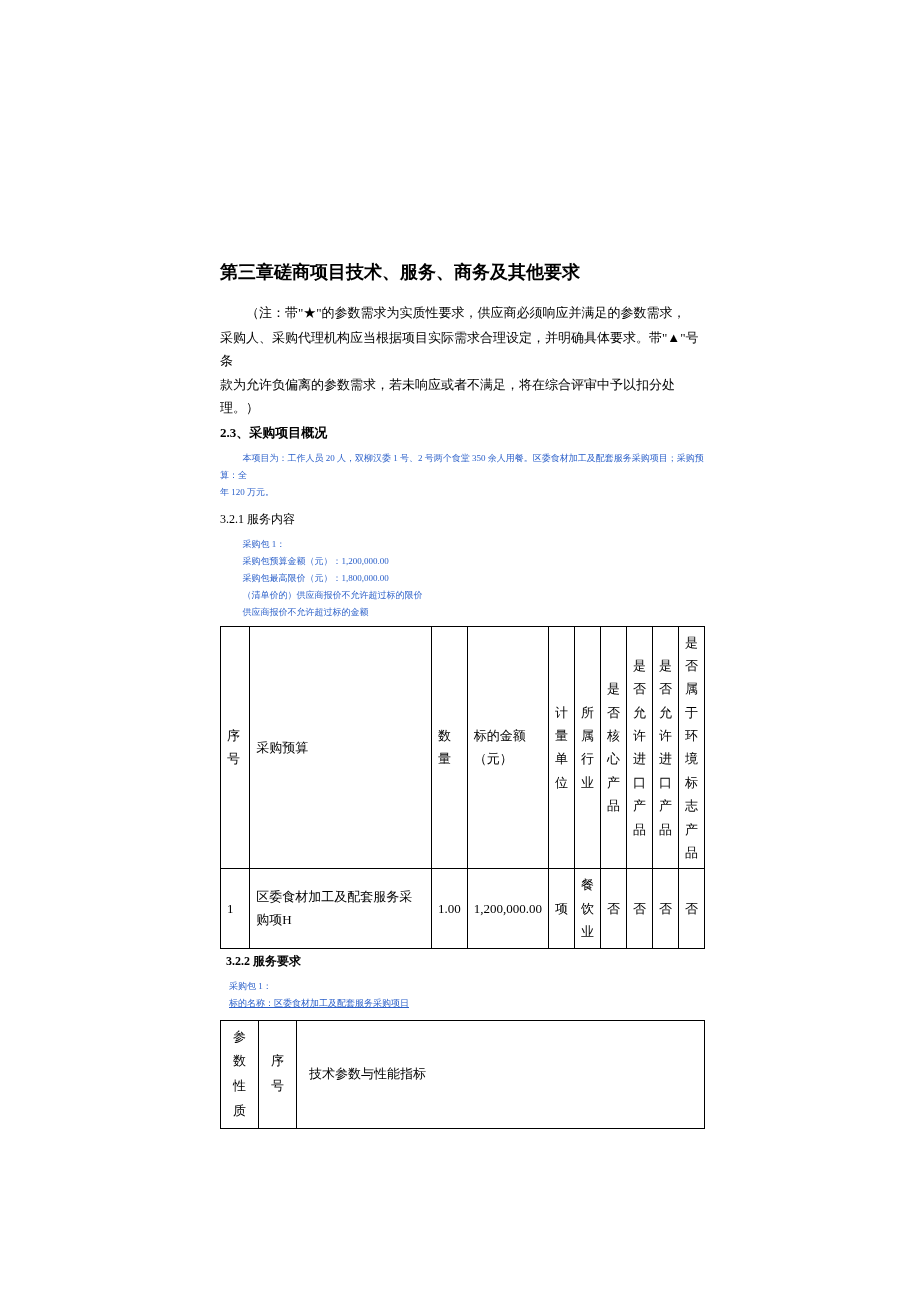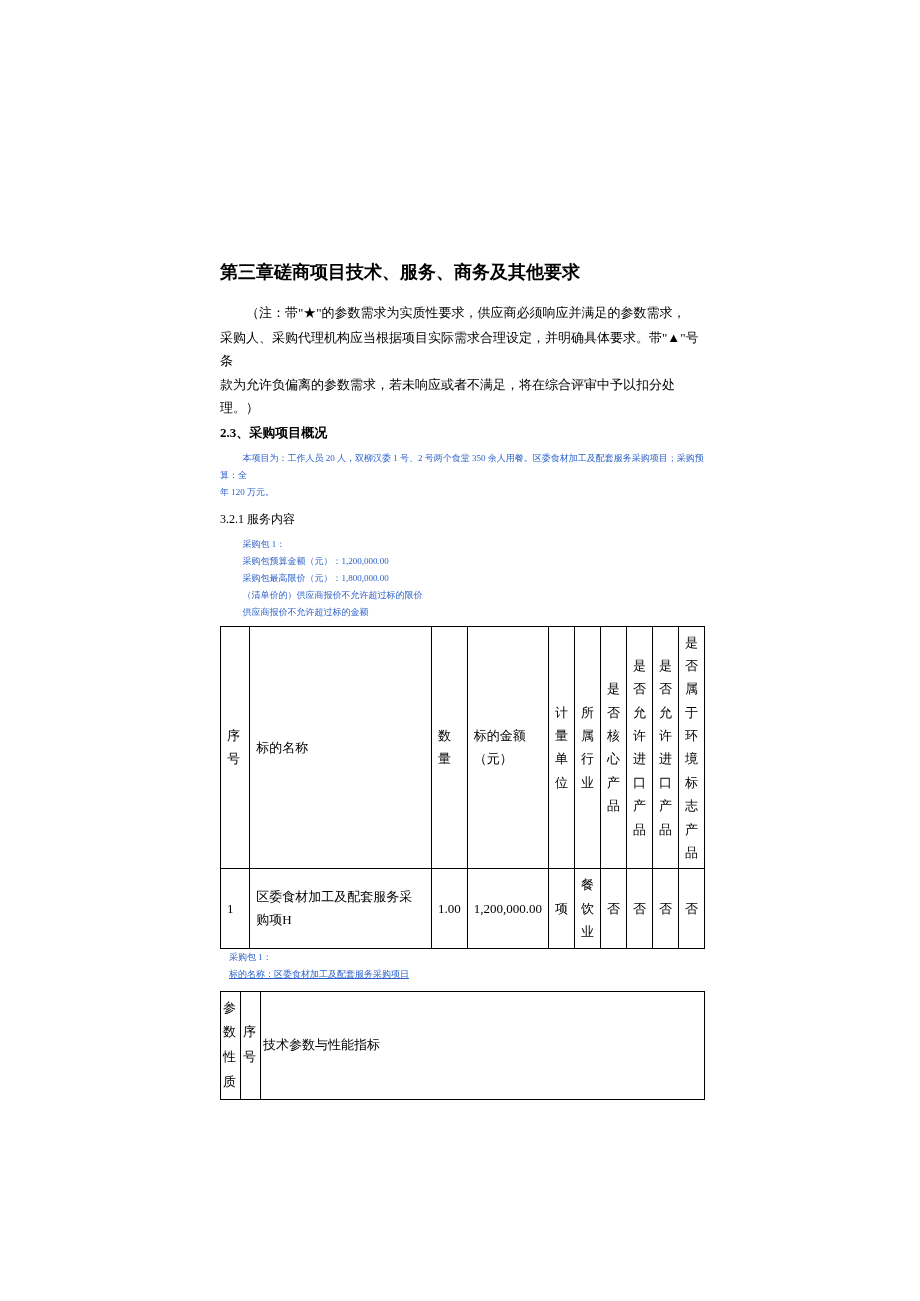--- a/index.html
+++ b/index.html
@@ -69,21 +69,21 @@
     .t1c2 { width: 212px; }
     .t1c3 { width: 24px; }
     .t1c4 { width: 58px; }
     .vcol { width: 18px; }
     table.table2 {
       width: 100%;
       font-size: 13px;
     }
     table.table2 th, table.table2 td {
       border: 1px solid #000;
-      padding: 4px 2px;
+      padding: 4px 12px;
       vertical-align: middle;
       text-align: left;
       line-height: 1.9;
     }
     table.table2 th { font-weight: normal; }
     .t2c1 { width: 20px; }
     .t2c2 { width: 20px; }
     .mt8 { margin-top: 8px; }
     .mt6 { margin-top: 6px; }
     .mt4 { margin-top: 4px; }
@@ -110,21 +110,21 @@
   <p class="blue-sm">采购包 1：</p>
   <p class="blue-sm">采购包预算金额（元）：1,200,000.00</p>
   <p class="blue-sm">采购包最高限价（元）：1,800,000.00</p>
   <p class="blue-sm">（清单价的）供应商报价不允许超过标的限价</p>
   <p class="blue-sm">供应商报价不允许超过标的金额</p>
 
   <table class="table1 mt4">
     <tbody>
         <tr>
       <th class="t1c1">序号</th>
-      <th class="t1c2">标的名称</th>
+      <th class="t1c2">采购预算</th>
       <th class="t1c3">数量</th>
       <th class="t1c4">标的金额（元）</th>
       <th class="vcol">计量单位</th>
       <th class="vcol">所属行业</th>
       <th class="vcol">是否核心产品</th>
       <th class="vcol">是否允许进口产品</th>
       <th class="vcol">是否允许进口产品</th>
       <th class="vcol">是否属于环境标志产品</th>
     </tr>
     <tr>
@@ -135,20 +135,23 @@
       <td>项</td>
       <td>餐饮业</td>
       <td>否</td>
       <td>否</td>
       <td>否</td>
       <td>否</td>
     </tr>
   </tbody>
     </table>
 
+  <div class="sub-h mt4" style="text-indent:0.5em">
+    <b>3.2.2 服务要求</b>
+  </div>
 
   <p class="blue-sm" style="text-indent:1em">采购包 1：</p>
   <p class="blue-sm-link" style="text-indent:1em;display:block">标的名称：区委食材加工及配套服务采购项日</p>
 
   <table class="table2 mt8">
     <tbody>
         <tr>
       <th class="t2c1">参数性质</th>
       <th class="t2c2">序号</th>
       <th>技术参数与性能指标</th>

